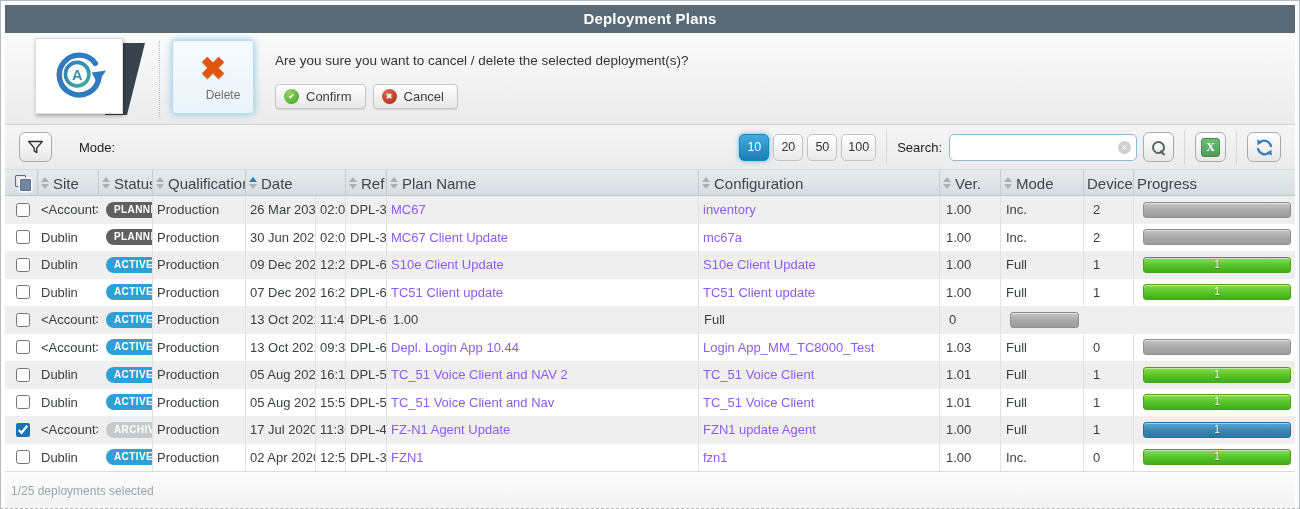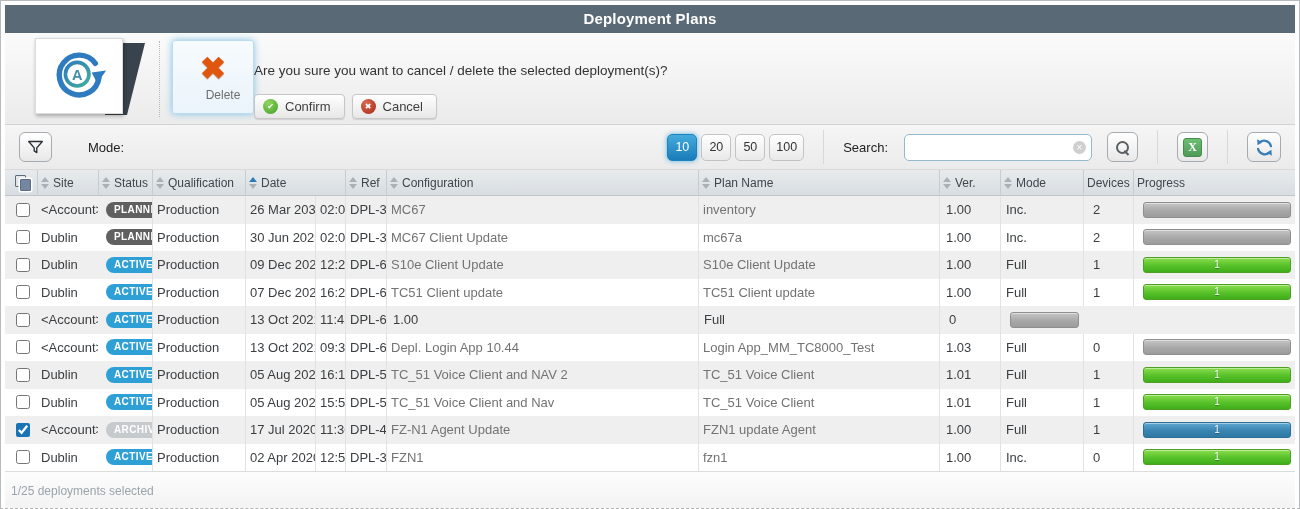--- a/index.html
+++ b/index.html
@@ -21,34 +21,34 @@
   .logo .card{position:absolute;left:0;top:3px;width:88px;height:76px;background:#fff;
     border:1px solid #dcdcdc;box-shadow:1px 2px 4px rgba(0,0,0,.3);display:flex;
     align-items:center;justify-content:center;}
   .ribbon-sep{width:0;height:76px;border-left:1px dotted #b8b8b8;margin:8px 0 0 14px;}
   .delete-panel{width:82px;height:74px;margin:7px 0 0 12px;border:1px solid #b9dcee;border-radius:3px;
     background:linear-gradient(#f7fbfe,#eaf4fa);box-shadow:0 0 7px rgba(120,190,230,.9);
     display:flex;flex-direction:column;align-items:center;justify-content:center;cursor:pointer;}
   .delete-x{font-size:31px;line-height:32px;font-weight:bold;color:#e0560e;
     text-shadow:0 1px 1px rgba(140,60,0,.45);}
   .delete-label{font-size:12px;color:#6d6d6d;margin-top:3px;margin-left:20px;}
-  .confirm-area{padding-top:30px;}
+  .confirm-area{margin-left:21px;padding-top:20px;}
   .confirm-msg{font-size:13.5px;color:#333;}
   .btn-row{margin-top:16px;display:flex;gap:7px;}
   .btn{display:inline-flex;align-items:center;gap:7px;height:25px;padding:0 13px 0 8px;
     border:1px solid #c6c6c6;border-radius:4px;background:linear-gradient(#ffffff,#e7e7e7);
     box-shadow:0 1px 1px rgba(0,0,0,.12);font-size:13px;color:#3f3f3f;cursor:pointer;
     font-family:"Liberation Sans",sans-serif;}
   .ico-circle{width:15px;height:15px;border-radius:50%;display:inline-flex;align-items:center;
     justify-content:center;font-size:8px;color:#fff;line-height:1;}
   .ico-circle.green{background:radial-gradient(circle at 35% 28%,#93d55e,#3f9e27);}
   .ico-circle.red{background:radial-gradient(circle at 35% 28%,#d96a50,#a72717);}
   
   .toolbar{height:45px;background:linear-gradient(#f5f5f5,#ebebeb);display:flex;align-items:center;
-    padding:0 14px 0 14px;border-bottom:1px solid #d9d9d9;gap:9px;}
+    padding:0 14px 0 14px;border-bottom:1px solid #d9d9d9;}
   .tool-btn{height:30px;border:1px solid #a6abb0;border-radius:6px;background:linear-gradient(#ffffff,#e8e8e8);
     display:inline-flex;align-items:center;justify-content:center;cursor:pointer;}
   .filter-btn{width:33px;}
   .mode-label{font-size:13px;color:#222;margin-left:27px;}
   .select{width:112px;height:27px;margin-left:8px;border:1px solid #9fb7c6;border-radius:7px;
     background:#fff;display:flex;align-items:center;padding:0 10px;font-size:13px;color:#222;
     position:relative;cursor:pointer;}
   .select .chev{position:absolute;right:10px;top:8px;width:7px;height:7px;
     border-right:2px solid #444;border-bottom:2px solid #444;transform:rotate(45deg);}
   .spacer{flex:1;}
@@ -72,21 +72,21 @@
   .excel-btn{width:31px;}
   .excel-ico{width:19px;height:19px;border-radius:3px;border:1px solid #468a4e;
     background:linear-gradient(#6cbf74,#4f9a58);color:#fff;font-family:"Liberation Serif",serif;
     font-weight:bold;font-size:12px;display:flex;align-items:center;justify-content:center;}
   .excel-ico::after{content:"X";}
   .refresh-btn{width:34px;}
   
   .grid-row{display:grid;grid-template-columns:32px 61px 54px 93px 70px 30px 41px 312px 241px 61px 83px 50px minmax(0,1fr);
     align-items:center;}
   .grid-header{height:26px;background:linear-gradient(#e7ebee,#d8dde1);border-bottom:1px solid #bfc5c9;
-    font-size:12px;color:#3f464c;}
+    font-size:15px;color:#3f464c;}
   .grid-header .hcell{display:flex;align-items:center;height:26px;padding-left:3px;
     border-left:1px solid #c6ccd0;overflow:hidden;white-space:nowrap;cursor:pointer;}
   .grid-header .hcell.first{border-left:none;padding-left:10px;cursor:pointer;}
   .grid-header .hcell.nosort{cursor:default;}
   .sort{display:inline-flex;flex-direction:column;gap:2px;margin-right:4px;}
   .sort i{display:block;width:0;height:0;border-left:4px solid transparent;border-right:4px solid transparent;}
   .sort .up{border-bottom:5px solid #a9b0b7;}
   .sort .dn{border-top:5px solid #a9b0b7;}
   .sort.asc .up{border-bottom-color:#2b7cb8;}
   .sel-all{position:relative;width:18px;height:18px;}
@@ -101,21 +101,21 @@
   .c-check{justify-content:flex-start;padding-left:11px;}
   .c-check input{width:14px;height:14px;accent-color:#1a73b5;cursor:pointer;}
   .badge{display:inline-block;margin-left:4px;padding:3px 8px;border-radius:8px;color:#fff;
     font-size:10px;font-weight:bold;letter-spacing:.4px;line-height:1;}
   .badge.planned{background:#606060;}
   .badge.active{background:#2fa0d6;}
   .badge.archived{background:#c7cacd;}
   .c-ver{padding-left:6px;}
   .c-mode{padding-left:5px;}
   .c-dev{padding-left:9px;}
-  .link{color:#737373;cursor:pointer;text-align:center;}
+  .link{color:#8b5cf6;cursor:pointer;text-align:center;}
   .progress{margin:0 4px 0 5px;flex:1;height:16px;border-radius:3px;position:relative;
     display:flex;align-items:center;justify-content:center;
     box-shadow:inset 0 1px 0 rgba(255,255,255,.45);}
   .progress.gray{background:linear-gradient(#c6c6c6,#a8a8a8 55%,#9c9c9c);border:1px solid #8f8f8f;}
   .progress.green{background:linear-gradient(#8ade4d,#57c12a 55%,#3fae1a);border:1px solid #4da022;}
   .progress.blue{background:linear-gradient(#5da7d2,#3a84b2 55%,#2e78a5);border:1px solid #2c6e96;}
   .pr-label{font-size:10px;color:#fff;text-shadow:0 1px 1px rgba(0,0,0,.35);line-height:1;}
   
   .footer{height:37px;background:linear-gradient(#fdfdfd,#f3f3f3);border-top:1px solid #dcdcdc;
     position:relative;display:flex;align-items:center;justify-content:center;}
@@ -259,28 +259,28 @@
           <i class="up"></i>
           <i class="dn"></i>
         </span>
         <span>Ref</span>
       </div>
       <div class="hcell">
         <span class="sort">
           <i class="up"></i>
           <i class="dn"></i>
         </span>
+        <span>Plan Name</span>
+      </div>
+      <div class="hcell">
+        <span class="sort">
+          <i class="up"></i>
+          <i class="dn"></i>
+        </span>
         <span>Configuration</span>
-      </div>
-      <div class="hcell">
-        <span class="sort">
-          <i class="up"></i>
-          <i class="dn"></i>
-        </span>
-        <span>Plan Name</span>
       </div>
       <div class="hcell">
         <span class="sort">
           <i class="up"></i>
           <i class="dn"></i>
         </span>
         <span>Ver.</span>
       </div>
       <div class="hcell">
         <span class="sort">

